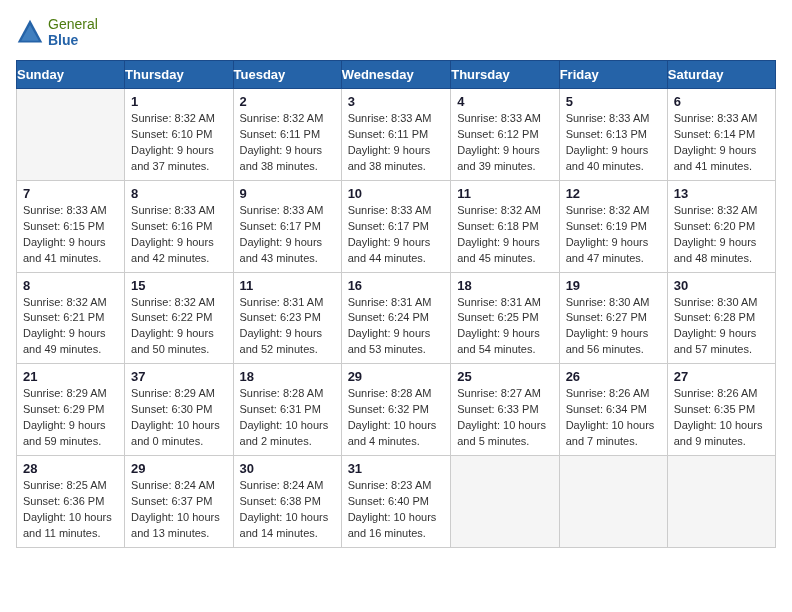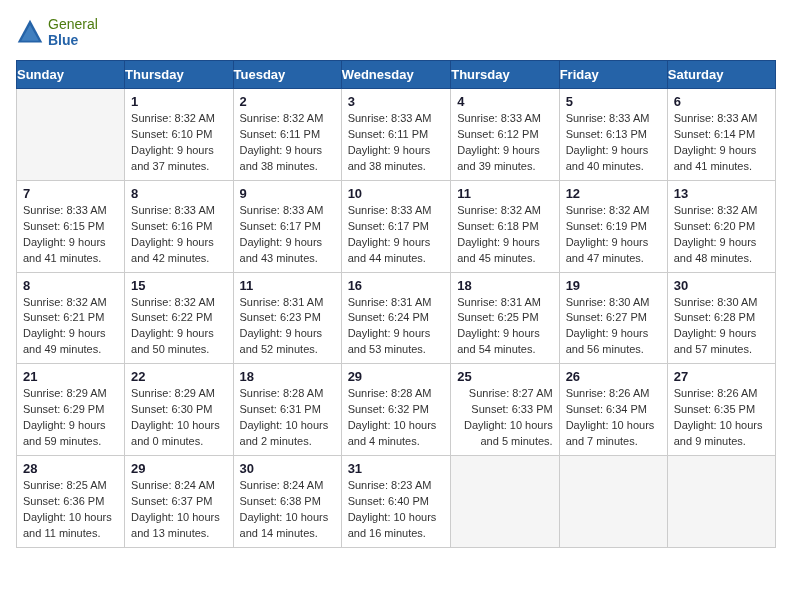--- a/index.html
+++ b/index.html
@@ -261,21 +261,21 @@
       </tr>
       <tr class="week-row">
         <td>
           <span class="day-num">21</span>
           <div class="day-info" style="white-space: pre-line;">Sunrise: 8:29 AM
 Sunset: 6:29 PM
 Daylight: 9 hours
 and 59 minutes.</div>
         </td>
         <td>
-          <span class="day-num">22</span>
+          <span class="day-num">37</span>
           <div class="day-info" style="white-space: pre-line;">Sunrise: 8:29 AM
 Sunset: 6:30 PM
 Daylight: 10 hours
 and 0 minutes.</div>
         </td>
         <td>
           <span class="day-num">18</span>
           <div class="day-info" style="white-space: pre-line;">Sunrise: 8:28 AM
 Sunset: 6:31 PM
 Daylight: 10 hours
@@ -283,21 +283,21 @@
         </td>
         <td>
           <span class="day-num">29</span>
           <div class="day-info" style="white-space: pre-line;">Sunrise: 8:28 AM
 Sunset: 6:32 PM
 Daylight: 10 hours
 and 4 minutes.</div>
         </td>
         <td>
           <span class="day-num">25</span>
-          <div class="day-info" style="white-space: pre-line; text-align: right;">Sunrise: 8:27 AM
+          <div class="day-info" style="white-space: pre-line;">Sunrise: 8:27 AM
 Sunset: 6:33 PM
 Daylight: 10 hours
 and 5 minutes.</div>
         </td>
         <td>
           <span class="day-num">26</span>
           <div class="day-info" style="white-space: pre-line;">Sunrise: 8:26 AM
 Sunset: 6:34 PM
 Daylight: 10 hours
 and 7 minutes.</div>

